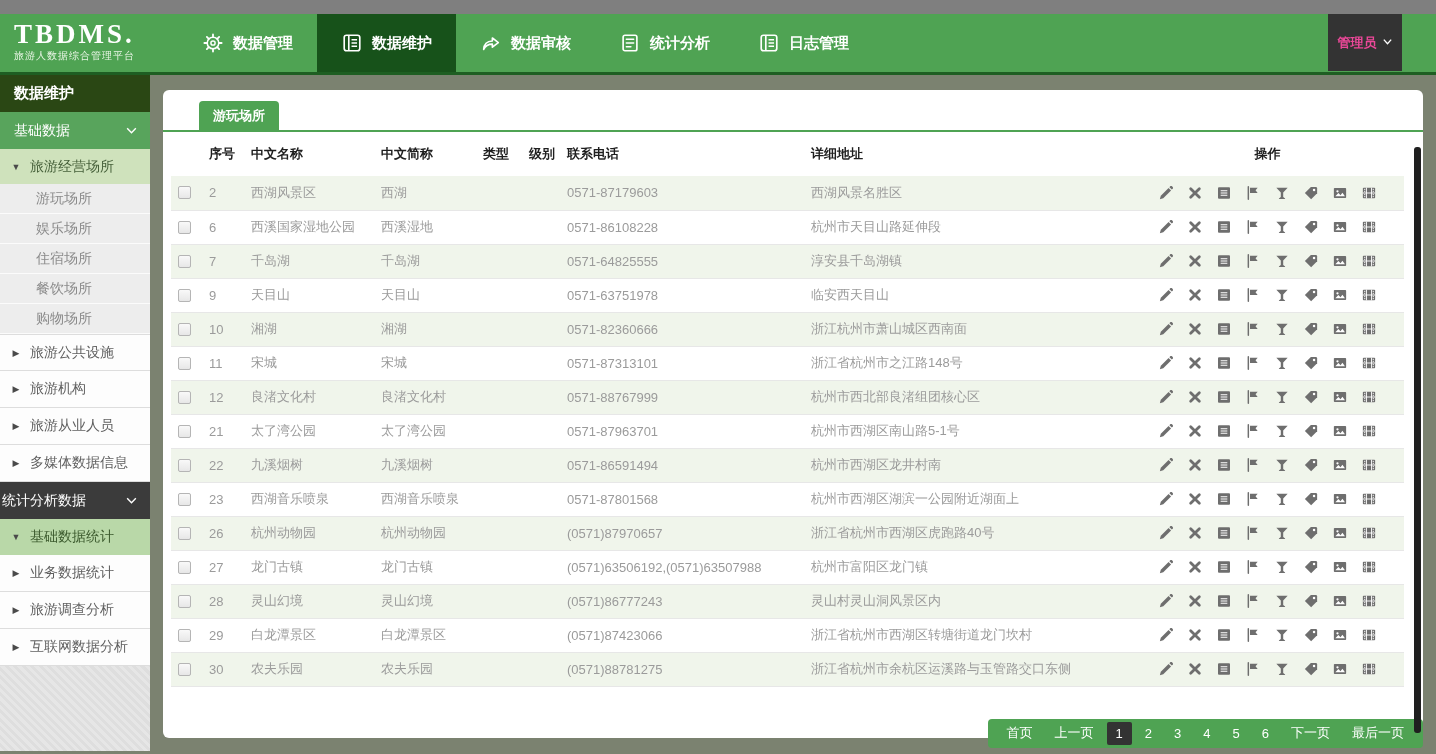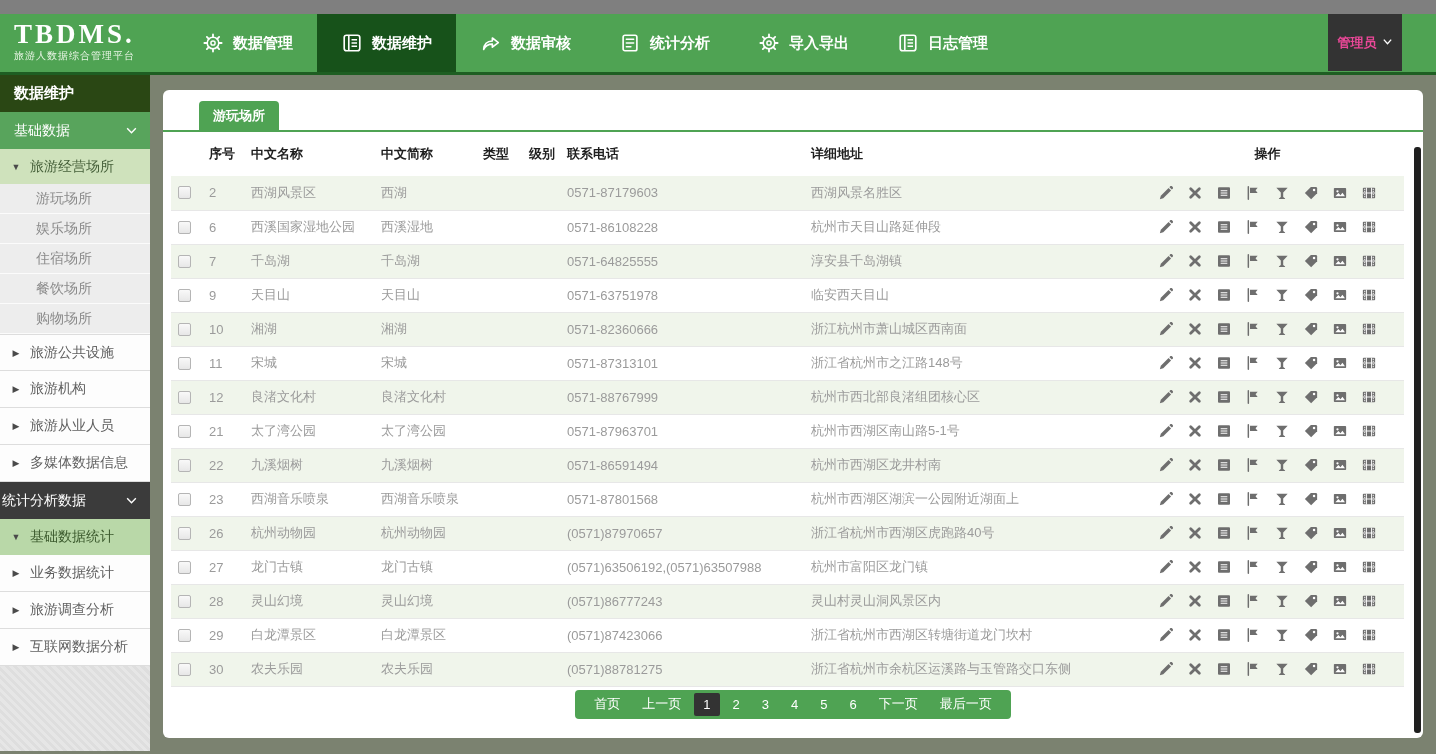--- a/index.html
+++ b/index.html
@@ -58,21 +58,21 @@
   .grid th.c-op { text-align:center; }
   .grid td { font-size:13px; color:#9b9b9b; height:34px; padding:0 2px;
     white-space:nowrap; overflow:hidden; }
   .grid tbody tr { border-bottom:1px solid #e7e7e7; }
   .grid tbody tr:nth-child(odd) { background:#f0f5eb; }
   .cb { width:13px; height:13px; border:1px solid #b5b5b5; border-radius:2px;
     background:linear-gradient(#f9f9f9,#e7e7e7); margin-left:5px; cursor:pointer; }
   .ops { display:flex; align-items:center; justify-content:center; gap:13px; }
   .ops svg { width:16px; height:16px; cursor:pointer; display:block; }
 
-  .pagewrap { display:flex; justify-content:center; margin-top:3px; }
+  .pagewrap { display:flex; justify-content:flex-end; margin-top:32px; }
   .pager { background:#4fa353; border-radius:4px; height:29px; display:flex;
     align-items:center; padding:0 10px; gap:4px; }
   .pg { color:#fff; font-size:13px; padding:4px 9px; cursor:pointer; border-radius:2px; }
   .pg.active { background:#333; }
 
   .vscroll { position:absolute; right:2px; top:57px; width:7px; height:586px;
     background:#1f1f1f; border-radius:3px; cursor:pointer; }
 </style>
 </head>
 <body>
@@ -120,32 +120,20 @@
           <svg viewBox="0 0 24 24">
             <rect x="4.5" y="3.5" width="15" height="17" rx="2" fill="none" stroke="#fff" stroke-width="1.8"></rect>
             <path d="M8 8h8M8 12h8M8 16h5" stroke="#fff" stroke-width="1.6" stroke-linecap="round"></path>
           </svg>
         </span>
         <span>统计分析</span>
       </div>
       <div class="nav-item">
         <span style="display: flex;">
           <svg viewBox="0 0 24 24">
-            <circle cx="12" cy="12" r="6.3" fill="none" stroke="#fff" stroke-width="1.7"></circle>
-            <circle cx="12" cy="12" r="2.3" fill="none" stroke="#fff" stroke-width="1.6"></circle>
-            <g stroke="#fff" stroke-width="2" stroke-linecap="round">
-              <path d="M12 2.6v3M12 18.4v3M2.6 12h3M18.4 12h3M5.3 5.3l2.1 2.1M16.6 16.6l2.1 2.1M18.7 5.3l-2.1 2.1M7.4 16.6l-2.1 2.1"></path>
-            </g>
-          </svg>
-        </span>
-        <span>导入导出</span>
-      </div>
-      <div class="nav-item">
-        <span style="display: flex;">
-          <svg viewBox="0 0 24 24">
             <rect x="3.5" y="3.5" width="17" height="17" rx="2.5" fill="none" stroke="#fff" stroke-width="1.8"></rect>
             <path d="M8.5 4v16" stroke="#fff" stroke-width="1.8"></path>
             <path d="M11.5 8.5h6M11.5 12h6M11.5 15.5h6" stroke="#fff" stroke-width="1.6"></path>
           </svg>
         </span>
         <span>日志管理</span>
       </div>
     </div>
   <div class="admin-box">
     <span>管理员</span>

